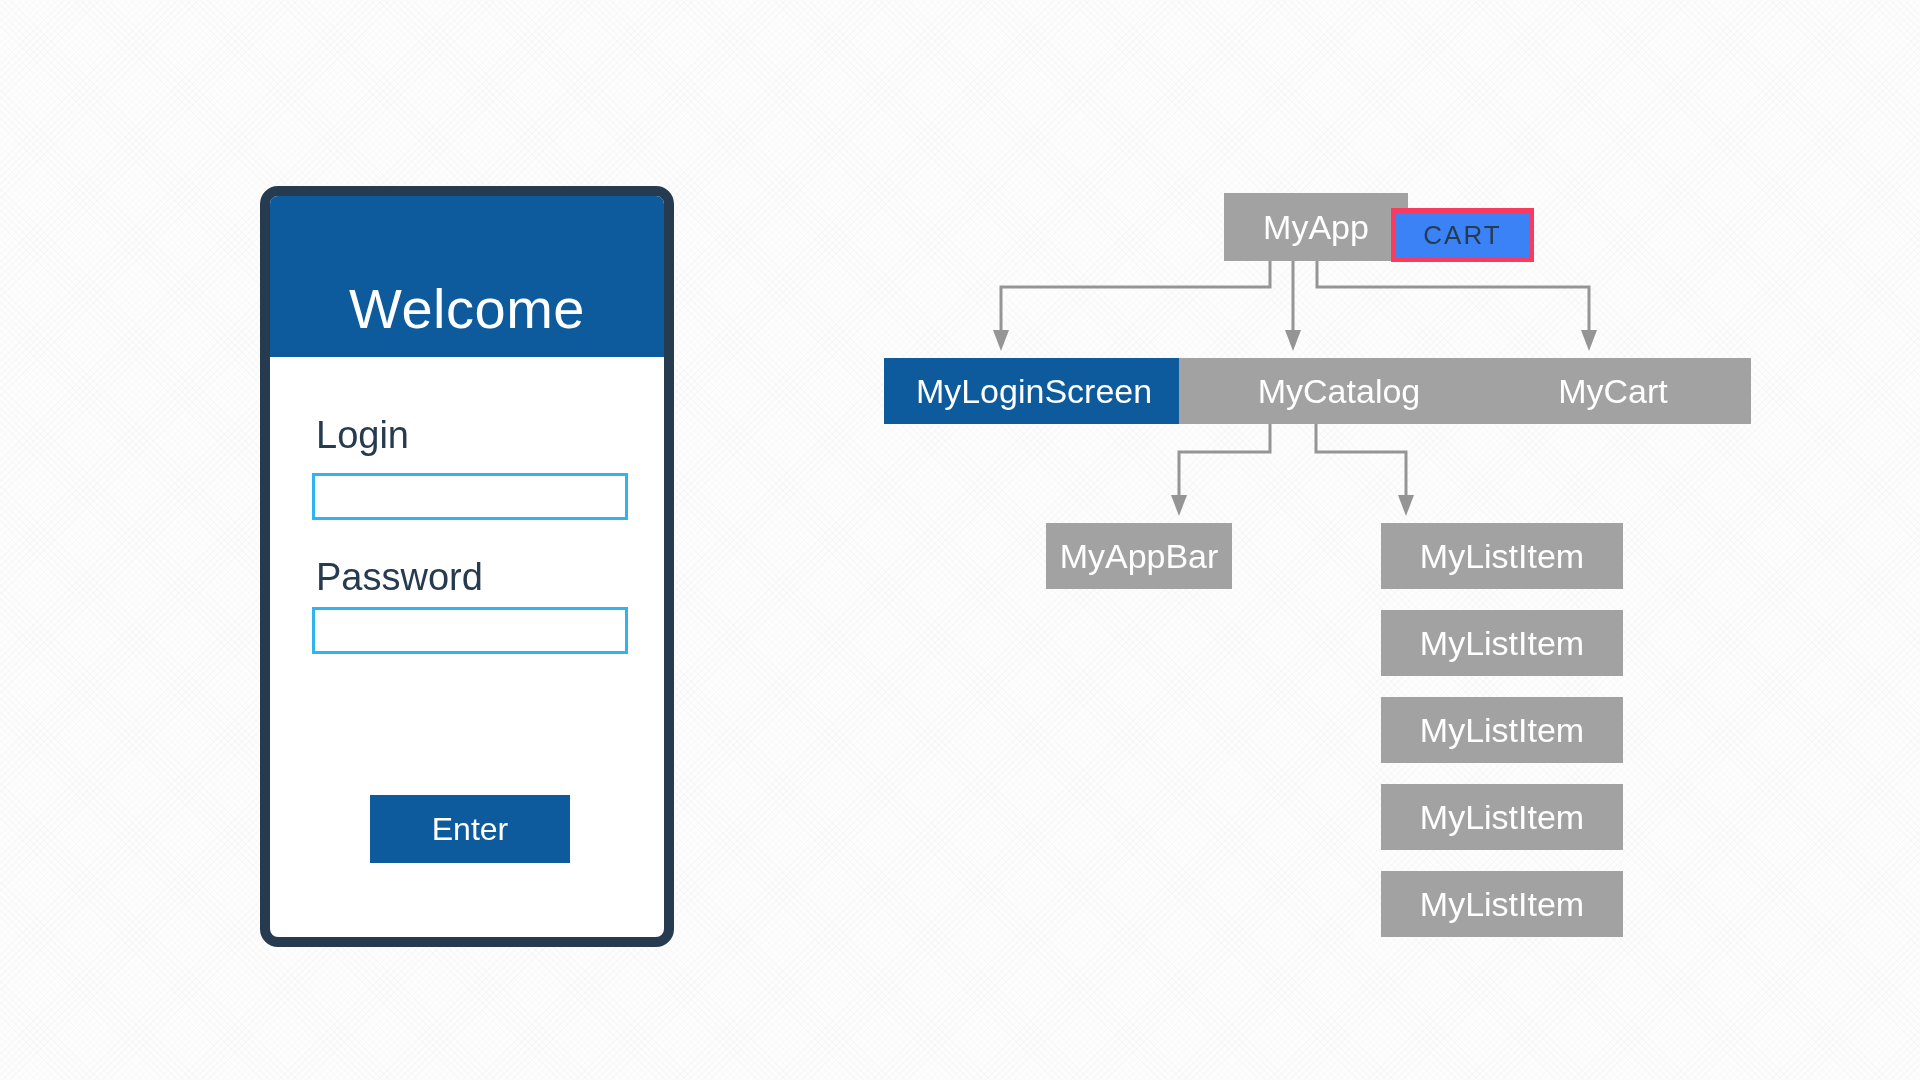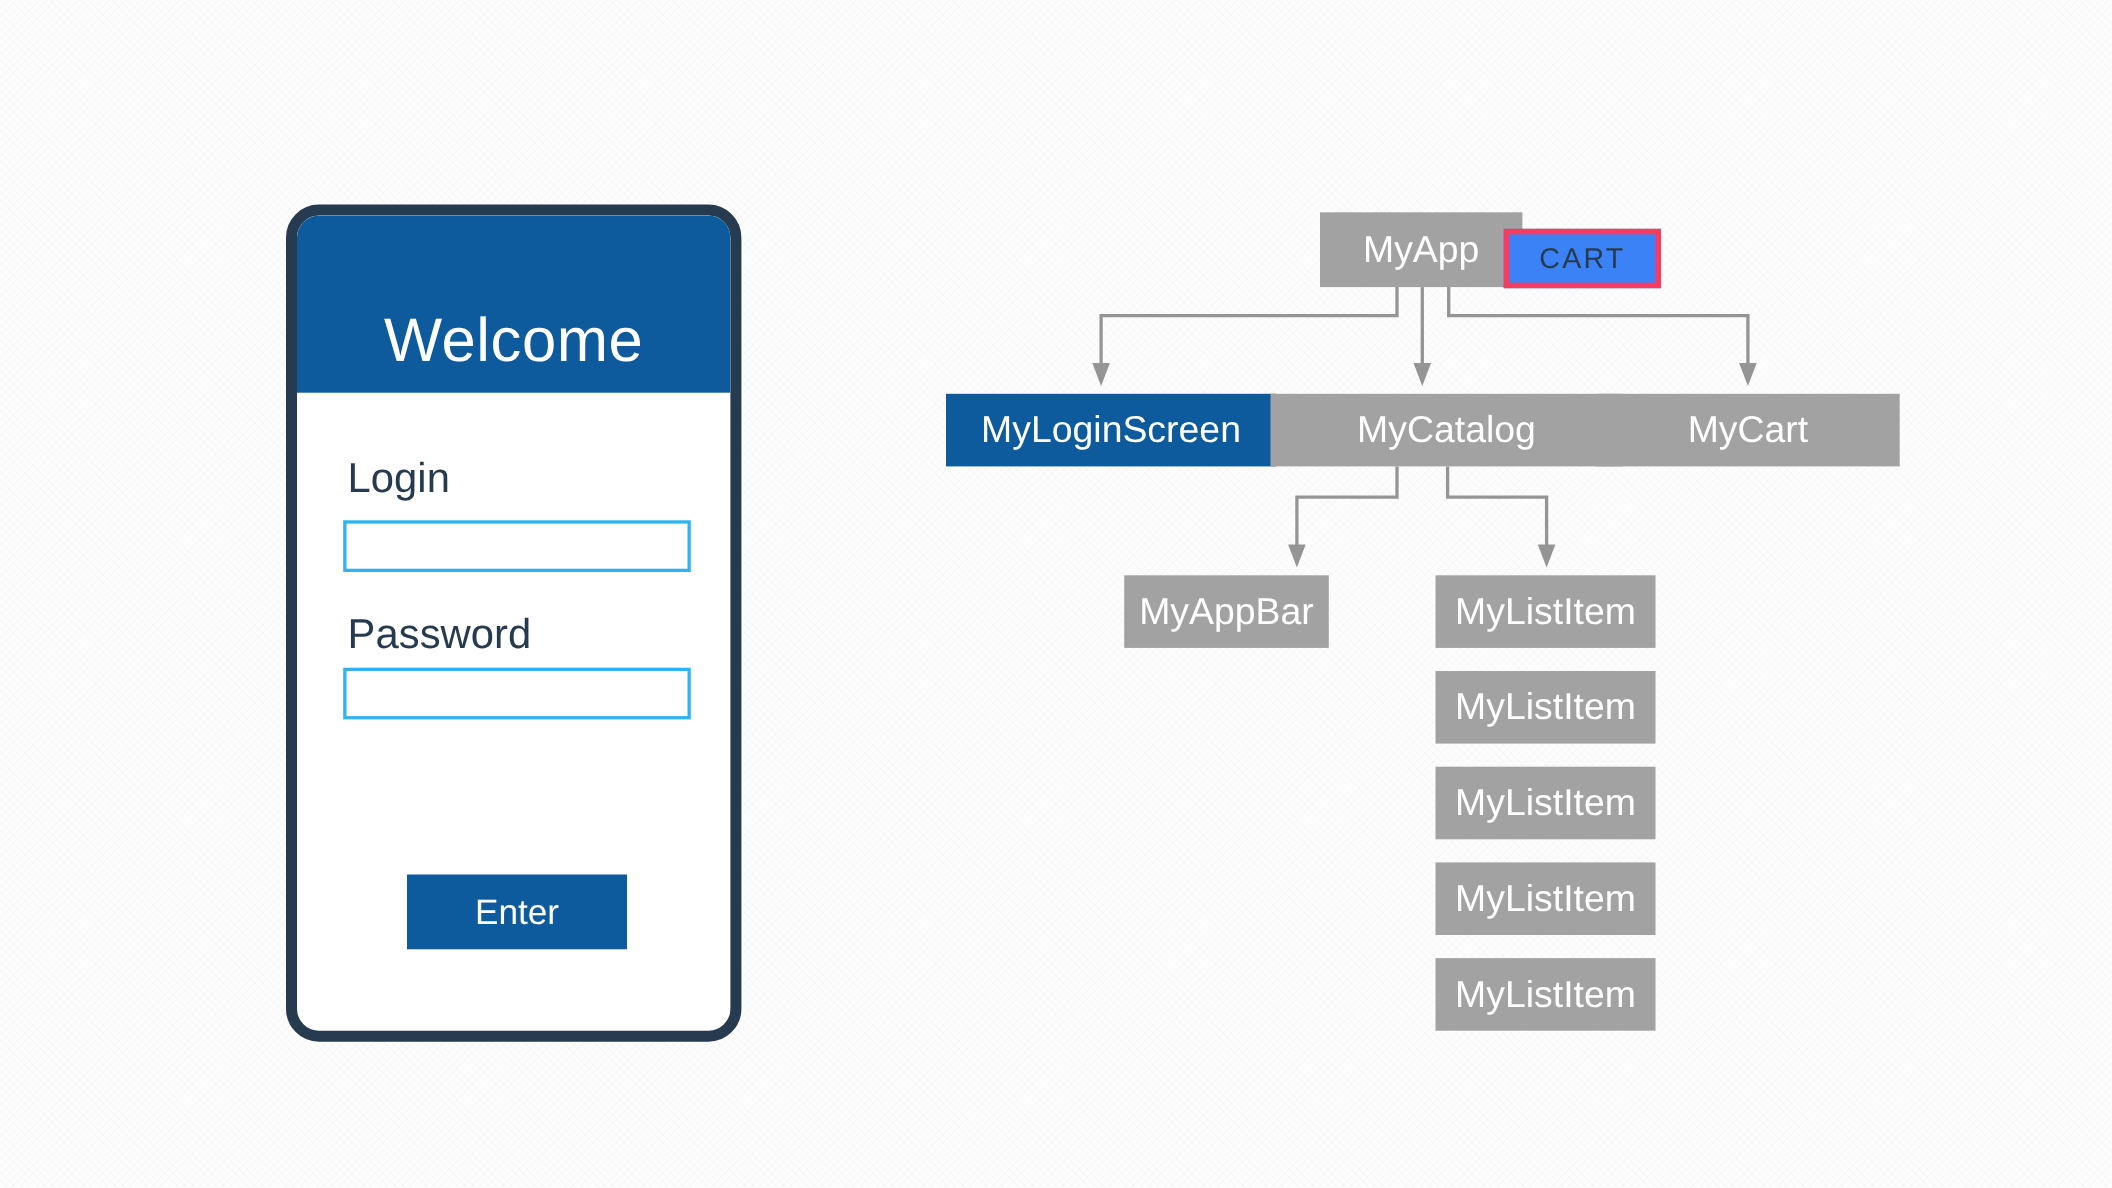--- a/index.html
+++ b/index.html
@@ -18,21 +18,21 @@
       repeating-linear-gradient(45deg, rgba(130,130,130,.035) 0 1px, transparent 1px 5px),
       repeating-linear-gradient(135deg, rgba(130,130,130,.035) 0 1px, transparent 1px 5px),
       #fdfdfd;
     position:relative;
     overflow:hidden;
   }
 
   
   .phone{
     position:absolute;left:260px;top:186px;width:414px;height:761px;
-    border:10px solid var(--navy);border-radius:30px;
+    border:10px solid var(--navy);border-radius:18px;
     background:#fff;overflow:hidden;
   }
   .phone-header{
     position:absolute;left:0;right:0;top:0;height:161px;
     background:var(--primary-blue);
     display:flex;align-items:flex-end;justify-content:center;
     padding-bottom:16px;
   }
   .phone-title{color:#fff;font-size:56px;font-weight:400;letter-spacing:.5px;}
   .field-label{
@@ -57,34 +57,35 @@
 
   
   .tree-connectors{position:absolute;left:0;top:0;width:1920px;height:1080px;pointer-events:none;}
   .tree-connectors path{stroke:var(--arrow-gray);stroke-width:3;fill:none;}
   .tree-connectors polygon{fill:var(--arrow-gray);}
 
   .tnode{
     position:absolute;display:flex;align-items:center;justify-content:center;
     background:var(--box-gray);color:#fff;font-size:34px;font-weight:500;
     z-index:1;
+    margin-left:24px;
   }
   .tnode.blue{background:var(--primary-blue);}
   #n-myapp   {left:1200px;top:193px;width:184px;height:68px;}
   #n-cart{
     left:1367px;top:208px;width:143px;height:54px;
     background:#3b82f6;border:5px solid var(--cart-border-pink);
     color:var(--navy);font-size:26px;font-weight:400;letter-spacing:2px;
     z-index:2;
   }
   #n-login   {left:860px; top:358px;width:300px;height:66px;}
   #n-catalog {left:1155px;top:358px;width:320px;height:66px;}
   #n-mycart  {left:1451px;top:358px;width:276px;height:66px;}
   #n-appbar  {left:1022px;top:523px;width:186px;height:66px;}
-  .listitem  {left:1305px;width:200px;height:66px;}
+  .listitem  {left:1357px;width:242px;height:66px;}
   #n-li1{top:523px;} #n-li2{top:610px;} #n-li3{top:697px;} #n-li4{top:784px;} #n-li5{top:871px;}
 </style>
 </head>
 <body>
 
 <div class="phone">
   <div class="phone-header">
     <span class="phone-title">Welcome</span>
   </div>
 

